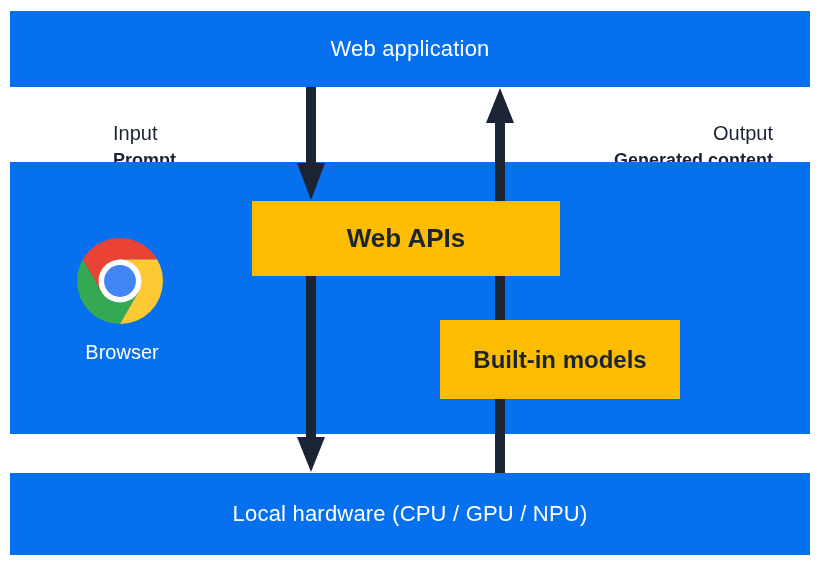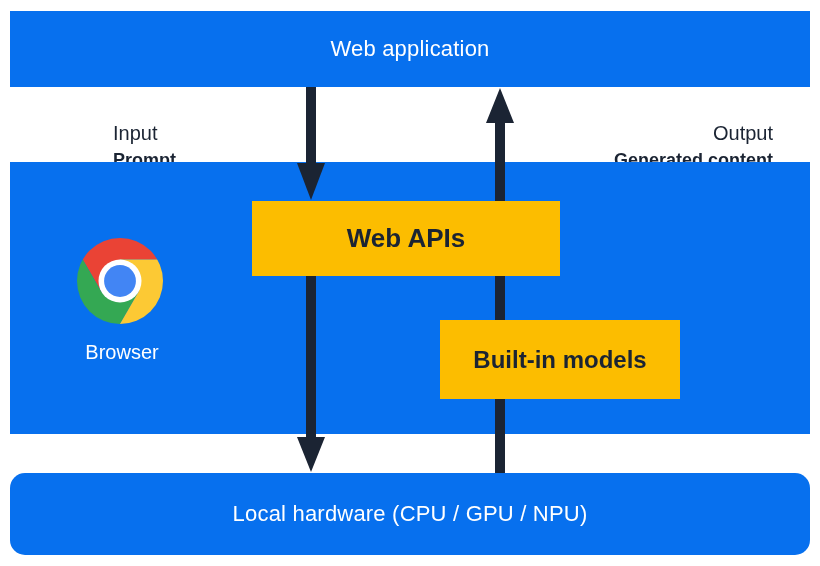--- a/index.html
+++ b/index.html
@@ -20,21 +20,21 @@
     width:820px;height:566px;
     background:#fff;
     overflow:hidden;
   }
   .layer-bar{
     position:absolute;left:10px;width:800px;
     background:var(--layer-blue,#0770ee);
     display:flex;align-items:center;justify-content:center;
   }
   .bar-top{top:11px;height:76px;}
-  .bar-bottom{top:473px;height:82px;border-radius:15px;}
+  .bar-bottom{top:473px;height:82px;}
   .bar-label{
     color:var(--text-white,#fff);
     font-weight:normal;font-size:22px;letter-spacing:.2px;
   }
   .section-browser{
     position:absolute;left:10px;top:162px;width:800px;height:272px;
     background:var(--layer-blue,#0770ee);
   }
   
   .io-block{position:absolute;color:var(--arrow-navy,#1b2433);}

